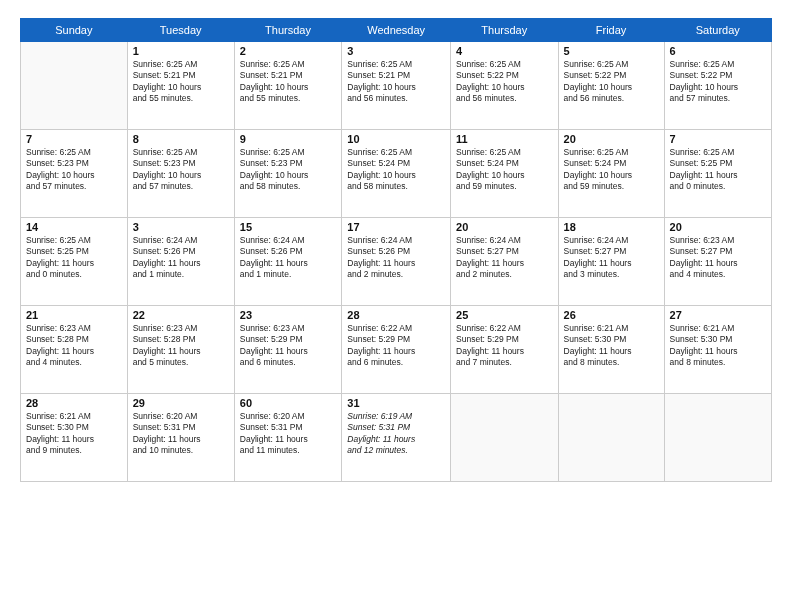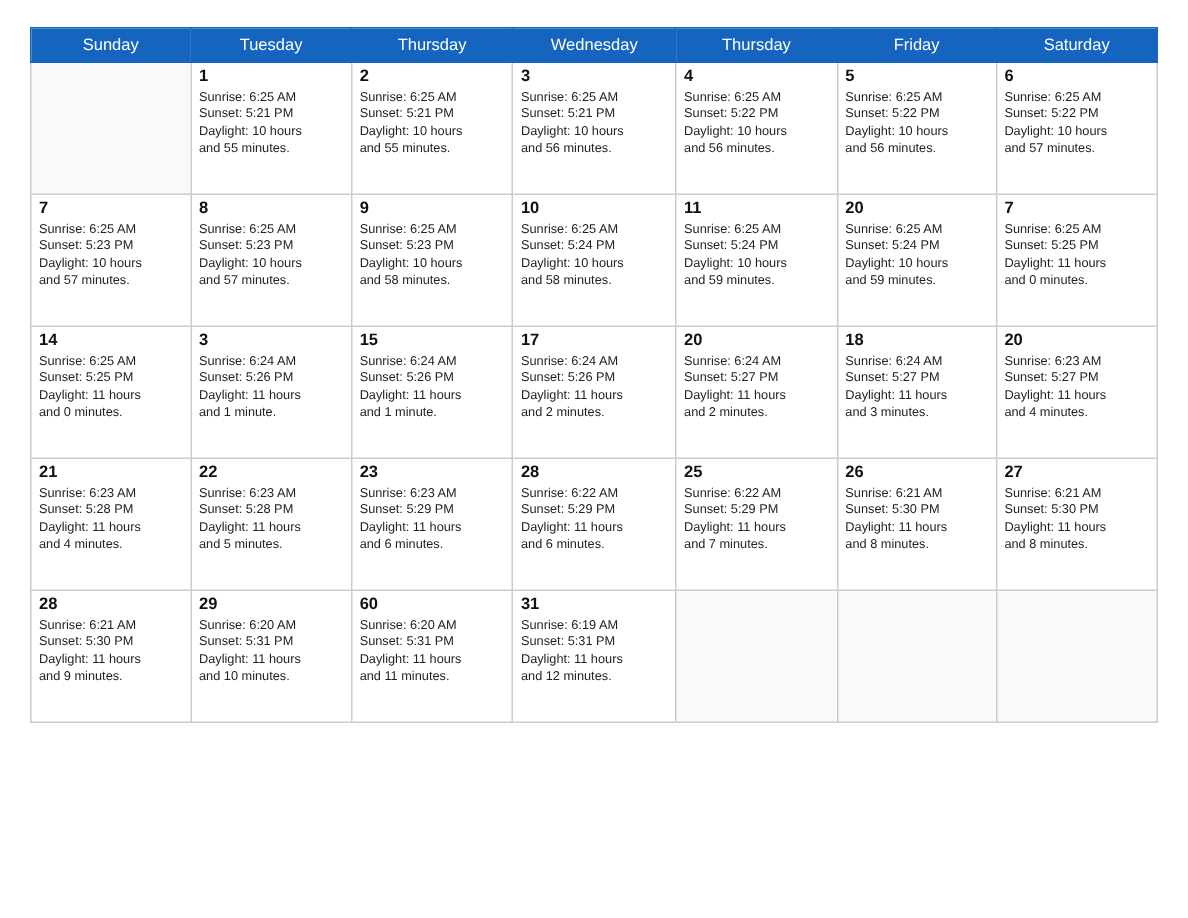--- a/index.html
+++ b/index.html
@@ -311,21 +311,21 @@
           </td>
           <td>
             <div class="day-number">60</div>
             <div class="day-info" style="white-space: pre-line;">Sunrise: 6:20 AM
 Sunset: 5:31 PM
 Daylight: 11 hours
 and 11 minutes.</div>
           </td>
           <td>
             <div class="day-number">31</div>
-            <div class="day-info" style="white-space: pre-line;">Sunrise: 6:19 AM
+            <div class="day-info" style="white-space: pre-line; font-style: italic;">Sunrise: 6:19 AM
 Sunset: 5:31 PM
 Daylight: 11 hours
 and 12 minutes.</div>
           </td>
           <td class="empty"></td>
           <td class="empty"></td>
           <td class="empty"></td>
         </tr>
       </tbody>
   </table>

